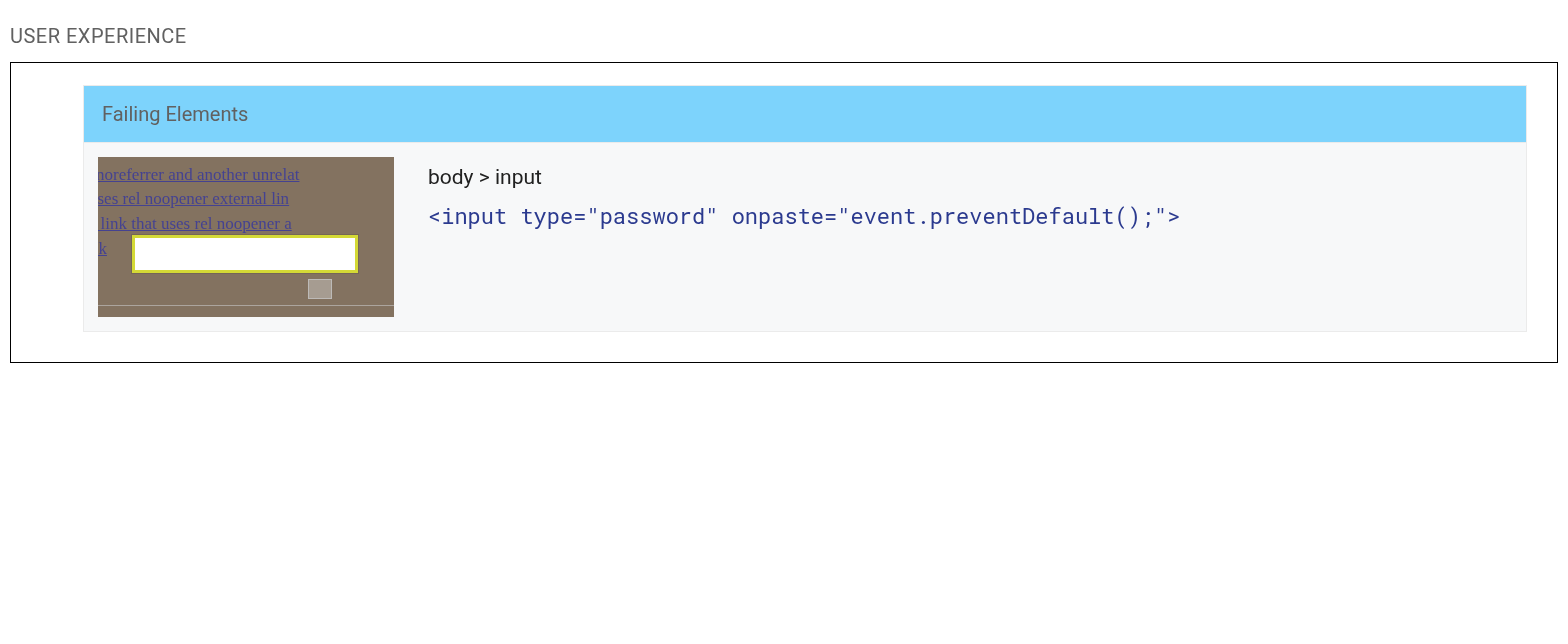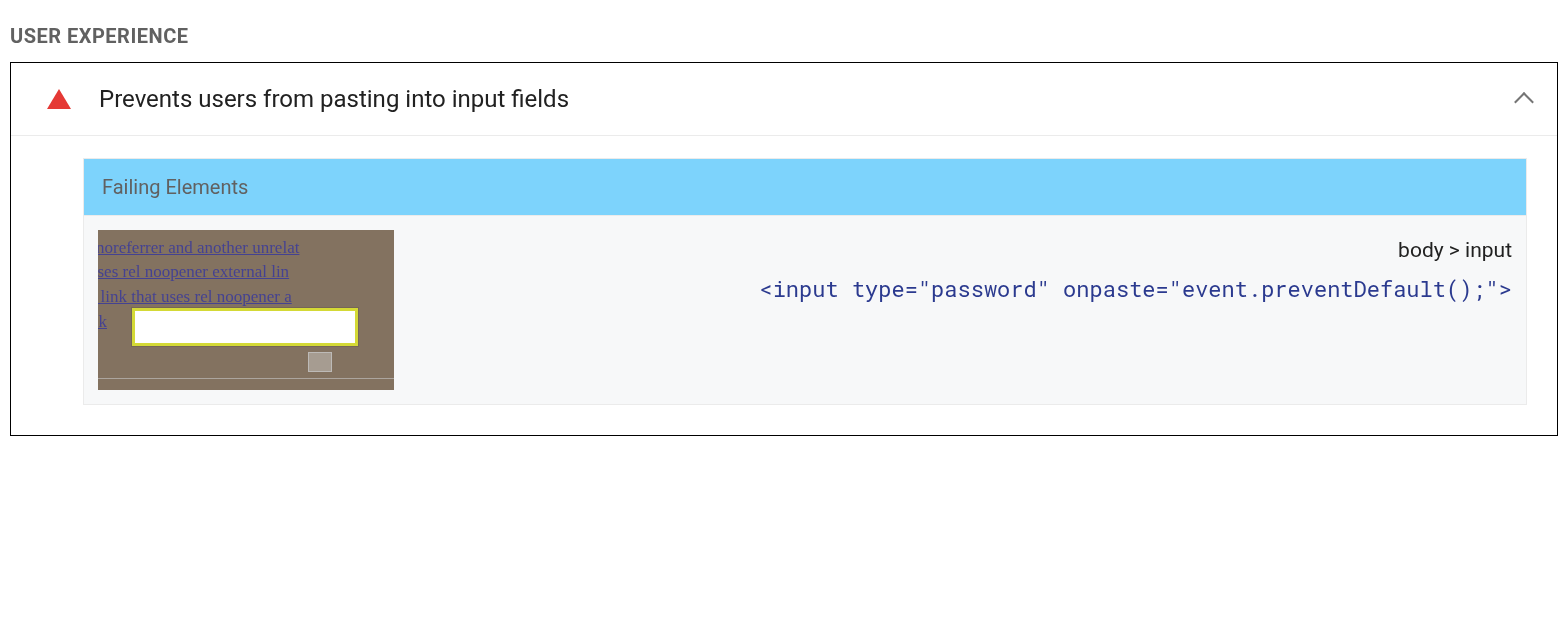--- a/index.html
+++ b/index.html
@@ -4,21 +4,21 @@
 <style>
 * { box-sizing: border-box; margin: 0; padding: 0; }
 body {
   font-family: Roboto, "Helvetica Neue", Arial, sans-serif;
   background: #fff;
   padding: 10px;
   width: 1568px;
 }
 .section-label {
   font-size: 20px;
-  font-weight: 700;
+  font-weight: 400;
   color: #616161;
   letter-spacing: 0.5px;
   padding: 14px 0;
 }
 .audit-card {
   border: 1px solid #000;
   background: #fff;
 }
 .audit-header {
   display: flex;
@@ -140,45 +140,39 @@
   top: 122px;
   left: 210px;
   width: 24px;
   height: 20px;
   border: 1px solid rgba(200,200,200,0.7);
   background: rgba(220,220,220,0.4);
 }
 .element-details {
   flex: 1;
   padding-top: 8px;
-  text-align: right;
 }
 .selector-path {
   font-size: 21px;
   color: #212121;
   margin-bottom: 12px;
 }
 .code-snippet {
   font-family: "Roboto Mono", Menlo, Consolas, monospace;
   font-size: 22px;
   color: #2b3a8f;
 }
 </style>
 </head>
 <body>
 
 <div class="section-label">USER EXPERIENCE</div>
 
 <div class="audit-card">
 
-  <div class="audit-header">
-    <div class="triangle-icon"></div>
-    <div class="audit-title">Prevents users from pasting into input fields</div>
-    <div class="chevron-up"></div>
-  </div>
 
   <div class="audit-body">
 
     <div class="failing-box">
       <div class="failing-header">Failing Elements</div>
       <div class="failing-content">
         <div class="thumbnail">
           <div class="thumb-overlay"></div>
           <span class="thumb-text t1"> noreferrer and another unrelat</span>
           <span class="thumb-text t2">t uses rel noopener external lin</span>

